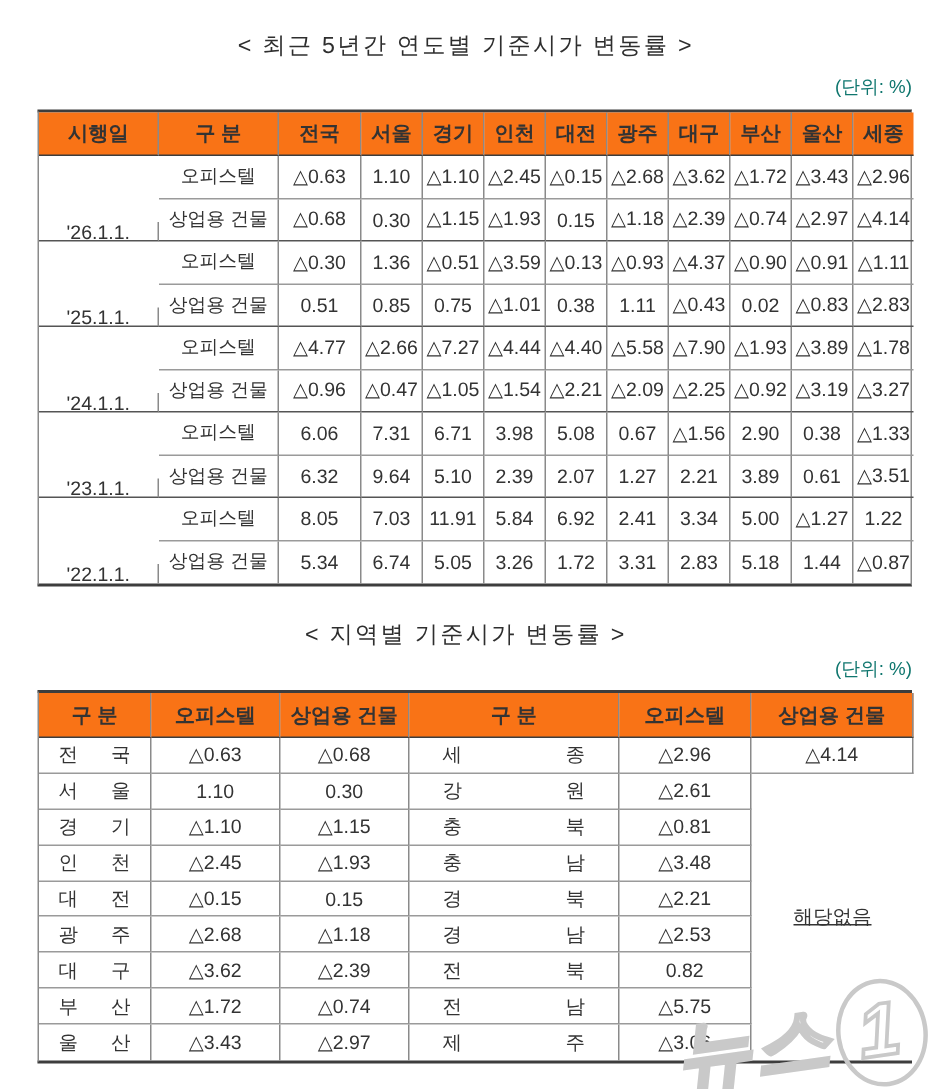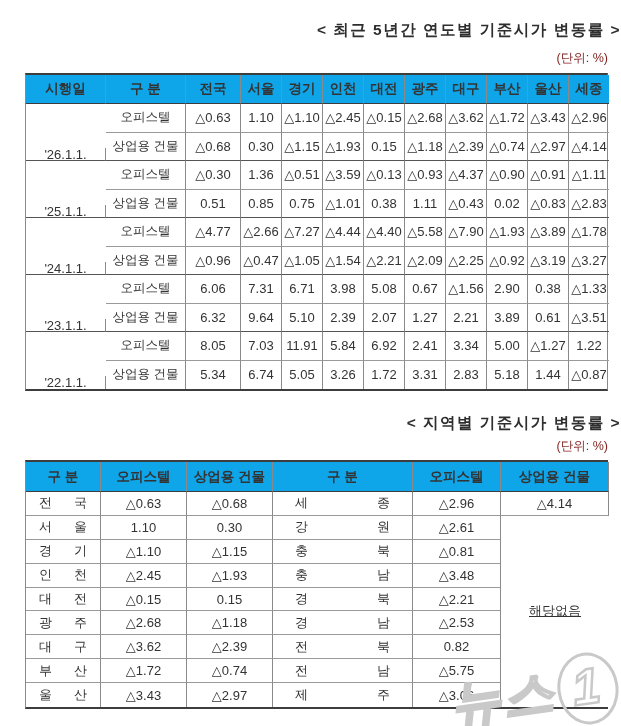--- a/index.html
+++ b/index.html
@@ -1,41 +1,41 @@
 <!DOCTYPE html>
 <html><head>
 <meta charset="utf-8">
 <style>
   html,body{margin:0;padding:0;background:#fff;}
   .page{position:relative;width:621px;height:726px;background:#fff;overflow:hidden;
         font-family:"Liberation Sans","DejaVu Sans",sans-serif;color:#333;}
-  .tbl-title{position:absolute;left:0;width:621px;text-align:right;
-        font-size:15.5px;font-weight:bold;letter-spacing:1.5px;color:#2e2e2e;}
+  .tbl-title{position:absolute;left:0;width:621px;text-align:center;
+        font-size:15.5px;font-weight:normal;letter-spacing:1.5px;color:#2e2e2e;}
   #title1{top:20px;}
   #title2{top:413px;}
-  .unit{position:absolute;right:13px;font-size:12.5px;color:#7f1d1d;}
+  .unit{position:absolute;right:13px;font-size:12.5px;color:#0f766e;}
   #unit1{top:50px;}
   #unit2{top:438px;}
 
   .grid{position:absolute;left:25px;display:grid;box-sizing:border-box;}
   #t1{top:73px;width:583px;
       grid-template-columns:80px 80px 55px 41px 41px 41px 41px 41px 41px 41px 41px 40px;
       grid-template-rows:29px repeat(10,28.5px);
       border-top:2px solid #3d3d3d;border-bottom:2px solid #3d3d3d;
       border-left:1px solid #8a8a8a;border-right:1px solid #8a8a8a;}
   #t2{top:460px;width:583px;
       grid-template-columns:75px 86px 86px 140px 88px 108px;
       grid-template-rows:30px repeat(9,23.9px);
       border-top:2px solid #3d3d3d;border-bottom:2px solid #3d3d3d;
       border-left:1px solid #8a8a8a;}
 
   .c{display:flex;align-items:center;justify-content:center;box-sizing:border-box;
      border-right:1px solid #8a8a8a;border-bottom:1px solid #9a9a9a;
      font-size:13px;white-space:nowrap;overflow:hidden;}
-  .h{background:#0ea5e9;font-weight:bold;font-size:13.5px;border-bottom:1.7px solid #3d3d3d;}
+  .h{background:#f97316;font-weight:bold;font-size:13.5px;border-bottom:1.7px solid #3d3d3d;}
   .b{font-weight:normal;}
   .cat{font-size:12.5px;}
   .ge{border-bottom:1.6px solid #555;}       
   .nb{border-bottom:none;}                   
   .nr{border-right:none;}                    
   .rb{border-right:1px solid #8a8a8a;}       
   .span2{grid-row:span 2;margin-top:44px;}
   .jc{justify-content:space-between;padding:0 13px;}
   .jcw{padding:0 22px;}                      
   .na{grid-column:6;grid-row:3 / span 8;border:none;font-size:13px;text-decoration:underline;}

